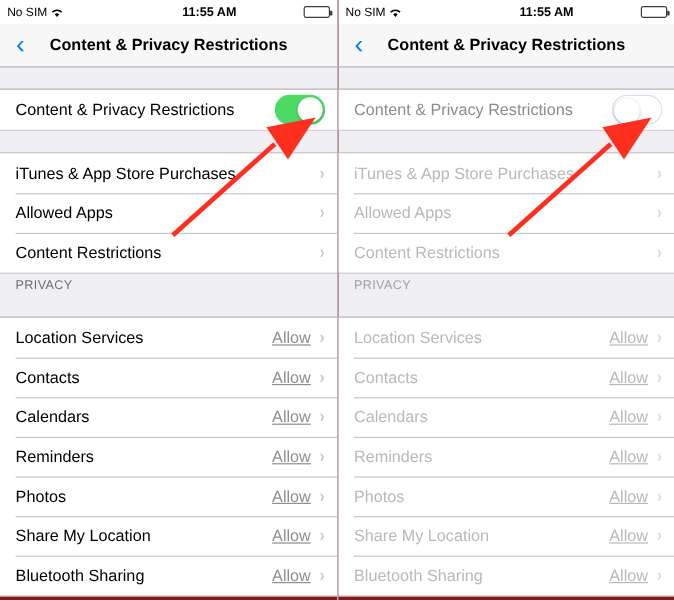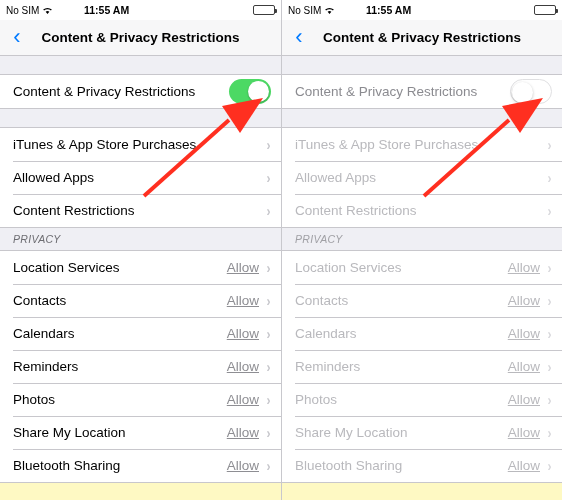--- a/index.html
+++ b/index.html
@@ -3,31 +3,31 @@
 <meta charset="utf-8">
 <style>
   * { box-sizing: border-box; margin: 0; padding: 0; }
   body {
     width: 562px; height: 500px;
     background: #fff;
     font-family: "Liberation Sans", sans-serif;
     overflow: hidden;
   }
   .screens { display: flex; width: 562px; height: 500px; position: relative; }
-  .phone { width: 281px; height: 500px; position: relative; background: #fef9c3; overflow: hidden; }
+  .phone { width: 281px; height: 500px; position: relative; background: #7f1d1d; overflow: hidden; }
   .phone.right { border-left: 1px solid #c8c8cd; }
 
   
   .statusbar {
     height: 20px; display: flex; align-items: center;
     font-size: 10px; color: #000; padding: 0 6px;
     background: #fff;
   }
   .sb-left { display: flex; align-items: center; gap: 3px; width: 78px; }
-  .sb-center { flex: 1; text-align: left; font-weight: bold; font-size: 10.5px; }
+  .sb-center { flex: 1; text-align: right; font-weight: bold; font-size: 10.5px; }
   .sb-right { width: 78px; display: flex; align-items: center; justify-content: flex-end; gap: 3px; }
   .wifi-icon { display:inline-block; width: 11px; height: 9px; position: relative; }
   .wifi-icon svg { display:block; }
   .batt {
     width: 22px; height: 10px; border: 1px solid #3c3c3c; border-radius: 2px;
     position: relative; padding: 1px;
   }
   .batt:after {
     content:""; position: absolute; right: -3px; top: 3px; width: 2px; height: 4px;
     background: #3c3c3c; border-radius: 0 1px 1px 0;
@@ -60,22 +60,22 @@
     content: ""; position: absolute; left: 13px; right: 0; top: 0; height: 1px;
     background: #c8c7cc;
   }
   .row-label { font-size: 13.5px; color: #000; flex: 1; }
   .row-value { font-size: 13.5px; color: #8e8e93; margin-right: 7px; text-decoration: underline; }
   .chev {
     color: #c7c7cc; font-size: 15px; line-height: 1; font-weight: bold;
     transform: scaleX(0.8);
   }
   .section-hdr {
-    height: 22px; display: flex; align-items: flex-end; padding: 0 0 5px 13px;
-    font-size: 10.5px; color: #6d6d72; letter-spacing: 0.3px; background: #efeff4; font-style: italic;
+    height: 36px; display: flex; align-items: flex-end; padding: 0 0 20px 13px;
+    font-size: 10.5px; color: #6d6d72; letter-spacing: 0.3px; background: #efeff4;
   }
 
   
   .toggle {
     width: 42px; height: 25px; border-radius: 13px; position: relative;
     flex: 0 0 auto; transition: none;
   }
   .toggle.on { background: #4cd964; }
   .toggle.off { background: #fff; border: 1px solid #e0e0e2; }
   .knob {

